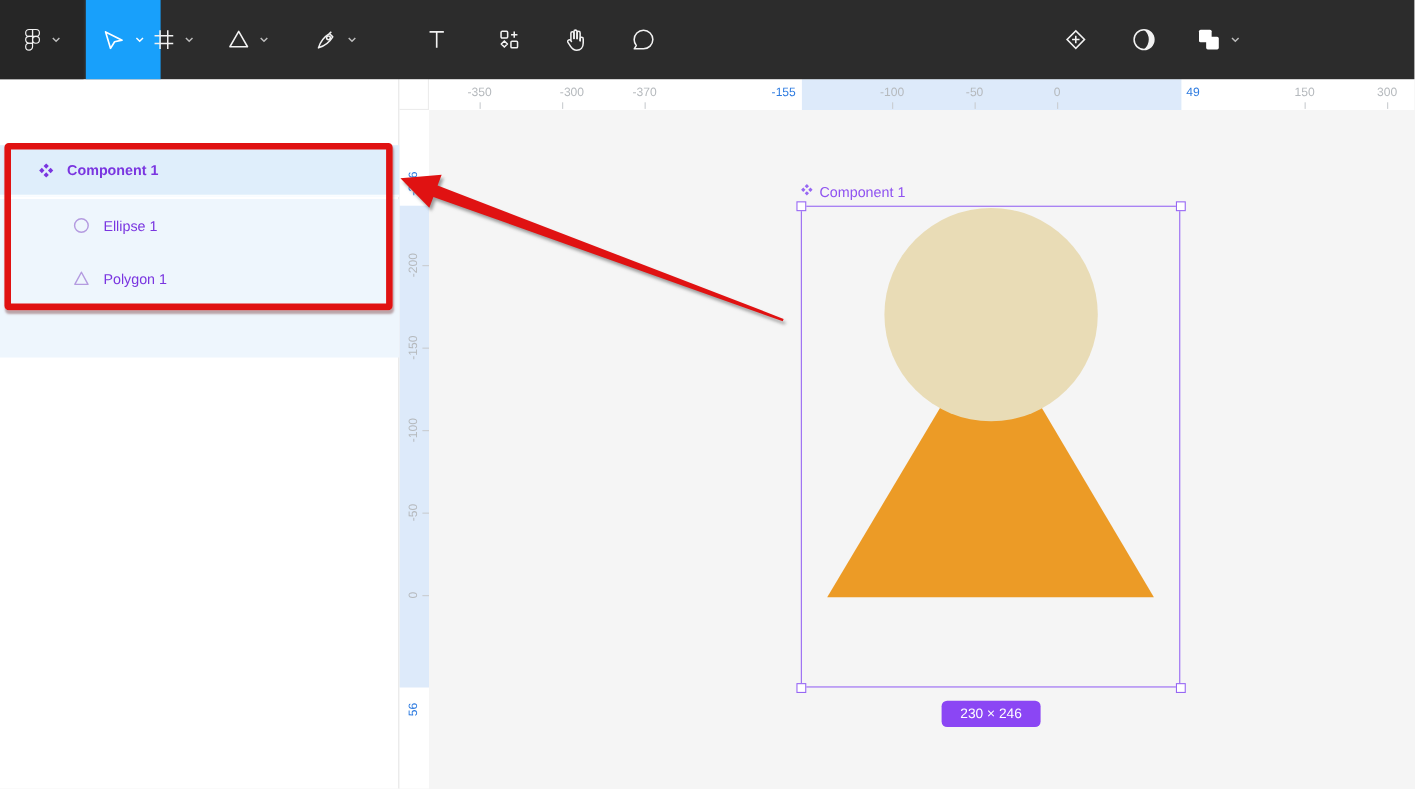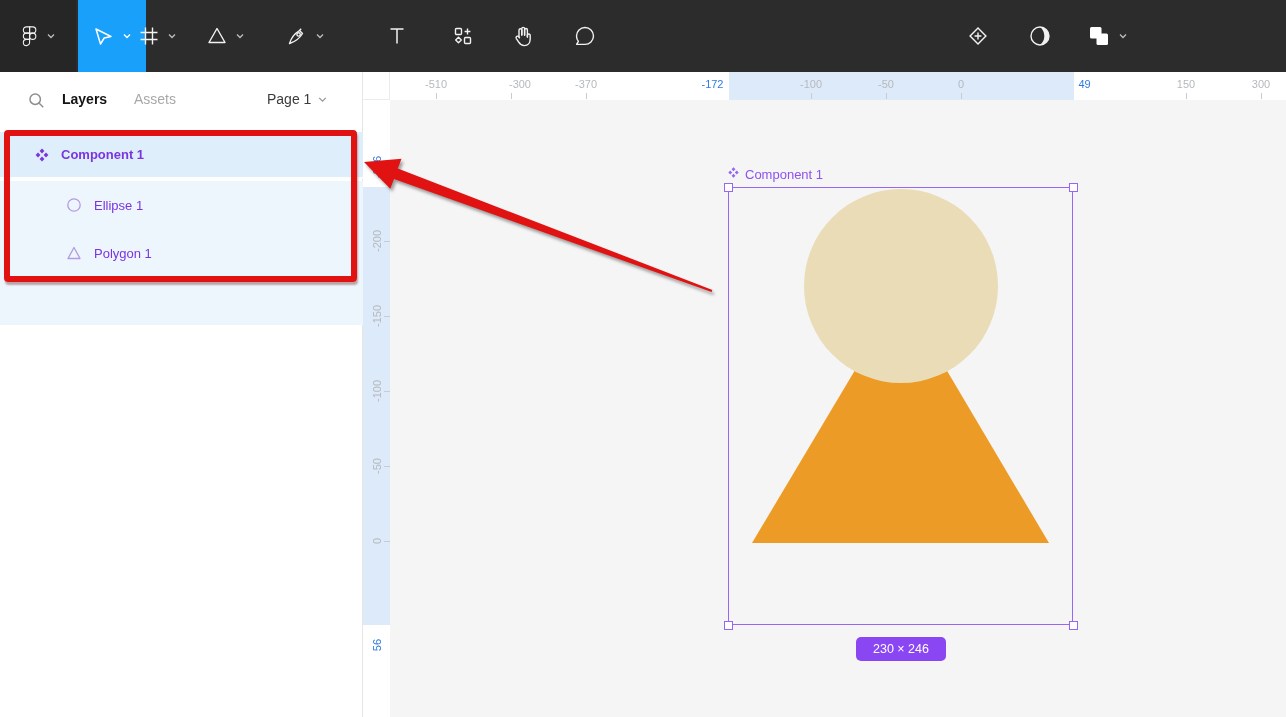--- a/index.html
+++ b/index.html
@@ -199,36 +199,20 @@
     </span>
     <span class="chev">
       <svg width="10" height="10" viewBox="0 0 10 10" fill="none" stroke="#bdbdbd" stroke-width="1.3">
           <path d="M2 3.5 L5 6.5 L8 3.5"></path>
         </svg>
     </span>
   </div>
 </div>
 
 <div class="sidebar">
-  <div class="panel-header">
-    <span class="search-icon">
-      <svg width="17" height="17" viewBox="0 0 17 17" fill="none" stroke="#8c8f91" stroke-width="1.5">
-        <circle cx="7.2" cy="7.2" r="5.2"></circle>
-          <path d="M11.2 11.2 L15.2 15.2"></path>
-      </svg>
-    </span>
-    <span class="tab tab-layers">Layers</span>
-    <span class="tab tab-assets">Assets</span>
-    <span class="page-select">
-      <span>Page 1</span>
-      <svg width="11" height="11" viewBox="0 0 10 10" fill="none" stroke="#9a9a9a" stroke-width="1.2">
-          <path d="M2 3.5 L5 6.5 L8 3.5"></path>
-        </svg>
-    </span>
-  </div>
 
   <div class="layer-rows">
     <div class="child-bg"></div>
 
     <div class="row row-component">
       <span class="licon">
         <svg width="16" height="16" viewBox="0 0 16 16" fill="#7a35e0">
           <path d="M8 1.6 L10.4 4 L8 6.4 L5.6 4 Z"></path>
           <path d="M8 9.6 L10.4 12 L8 14.4 L5.6 12 Z"></path>
           <path d="M4 5.6 L6.4 8 L4 10.4 L1.6 8 Z"></path>
@@ -264,24 +248,24 @@
 <div class="ruler-top">
   <div class="band-h" style="left: 365.5px; width: 345px;"></div>
 <div class="htick" style="left: 73px;"></div>
     <div class="htick" style="left: 148px;"></div>
     <div class="htick" style="left: 223px;"></div>
     <div class="htick" style="left: 448px;"></div>
     <div class="htick" style="left: 523px;"></div>
     <div class="htick" style="left: 598px;"></div>
     <div class="htick" style="left: 823px;"></div>
     <div class="htick" style="left: 898px;"></div>
-    <div class="hlab" style="left: 53px; width: 40px; text-align: center;">-510</div>
+    <div class="hlab" style="left: 53px; width: 40px; text-align: center;">-350</div>
     <div class="hlab" style="left: 128px; width: 40px; text-align: right;">-300</div>
     <div class="hlab" style="left: 203px; width: 40px; text-align: center;">-370</div>
-    <div class="hlab blue" style="left: 328.5px; width: 32px; text-align: right;">-172</div>
+    <div class="hlab blue" style="left: 328.5px; width: 32px; text-align: right;">-155</div>
     <div class="hlab" style="left: 428px; width: 40px; text-align: center;">-100</div>
     <div class="hlab" style="left: 503px; width: 40px; text-align: center;">-50</div>
     <div class="hlab" style="left: 578px; width: 40px; text-align: center;">0</div>
     <div class="hlab blue" style="left: 715.5px;">49</div>
     <div class="hlab" style="left: 803px; width: 40px; text-align: center;">150</div>
     <div class="hlab" style="left: 878px; width: 40px; text-align: center;">300</div>
   </div>
 <div class="ruler-left">
   <div class="band-v" style="top: 87px; height: 438px;"></div>
 <div class="vtick" style="top: 141px;"></div>

